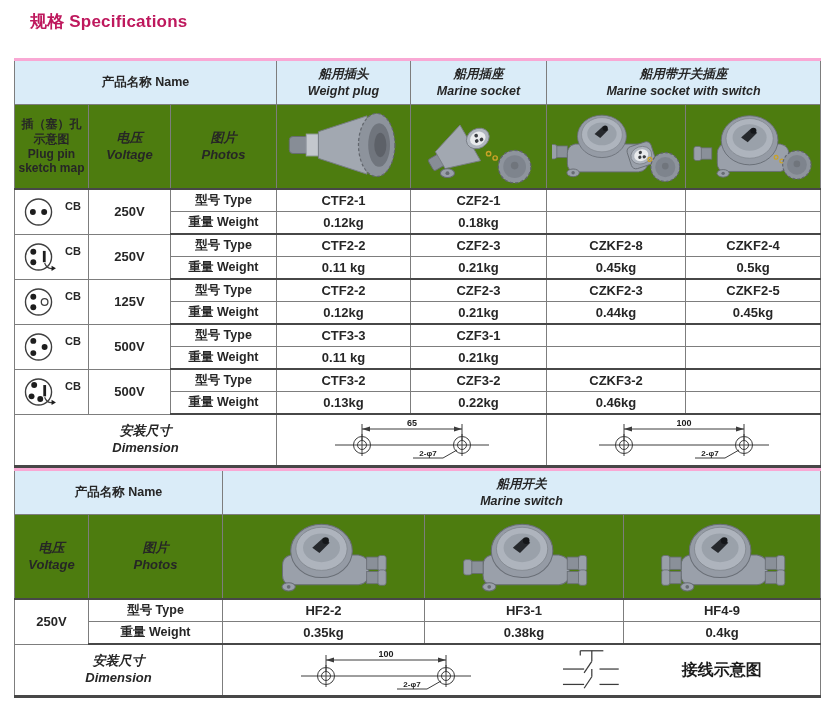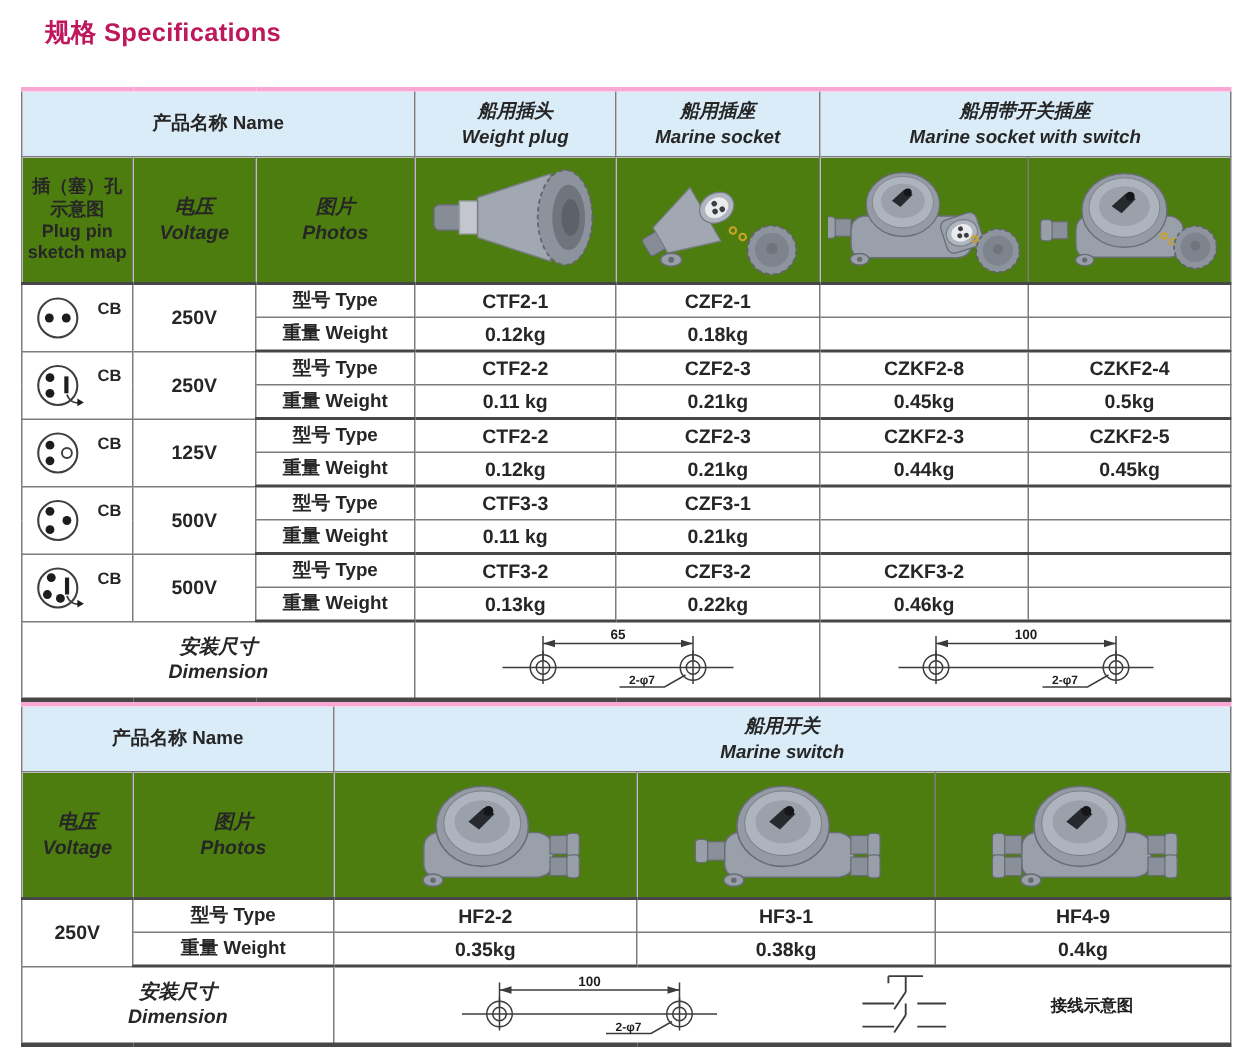--- a/index.html
+++ b/index.html
@@ -35,21 +35,21 @@
   .pins { width:40px; height:34px; }
   .po { fill:none; stroke:#3f3f3f; stroke-width:1.6px; }
   .pd { fill:#1d1d1d; }
   .pe { fill:#ffffff; stroke:#3f3f3f; stroke-width:1.5px; }
   .pb { fill:#1d1d1d; }
   .pa { fill:none; stroke:#3f3f3f; stroke-width:1.4px; }
   .photo-svg { width:96%; height:78px; }
   .dimsvg { width:210px; height:46px; }
   .dimsvg text { font-family:"Liberation Sans","DejaVu Sans",sans-serif; font-weight:700; }
   .dimcell-flex { display:flex; align-items:center; justify-content:space-evenly; }
-  .wiring-label { font-size:11px; font-weight:700; color:#1c1c1c; }
+  .wiring-label { font-size:16px; font-weight:700; color:#1c1c1c; }
   .wiresvg { width:78px; height:50px; }
 </style>
 </head>
 <body>
 
 <svg width="0" height="0" style="position:absolute" aria-hidden="true">
   <defs>
     <g id="cap-disc">
       <circle r="15" fill="#8e949d" stroke="#60646b" stroke-width="1.2" stroke-dasharray="3 2"></circle>
       <circle r="10.5" fill="#7e848d"></circle>

